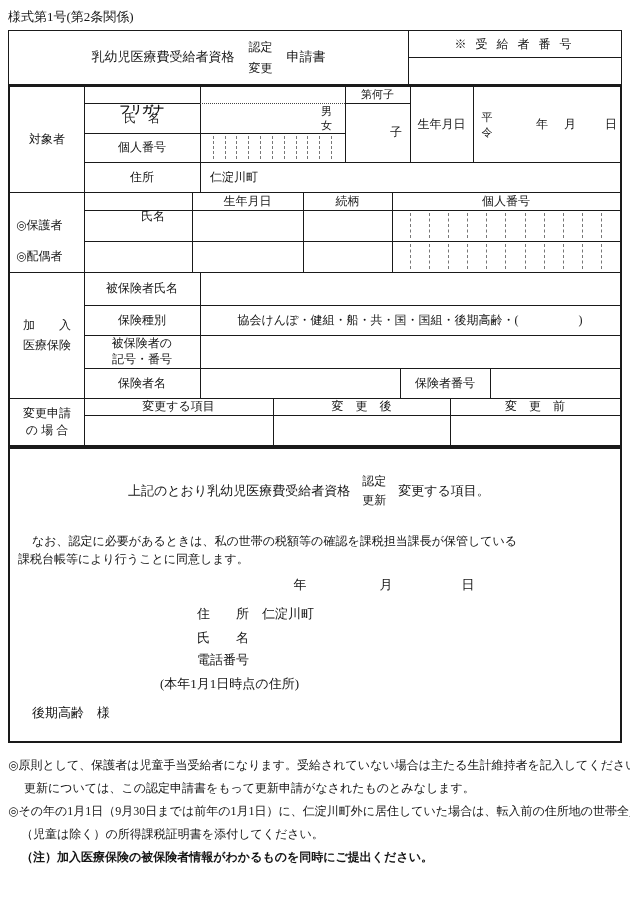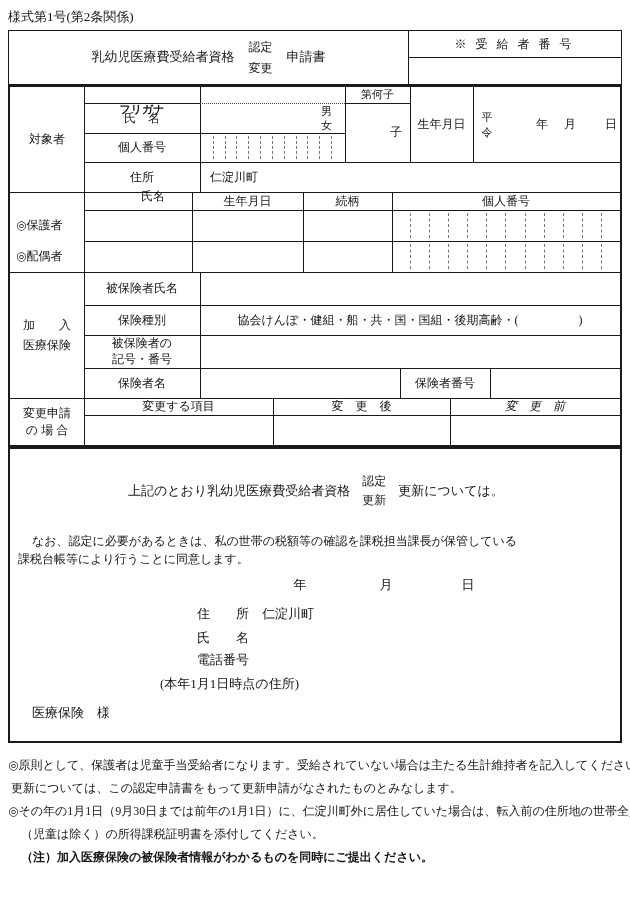--- a/index.html
+++ b/index.html
@@ -116,21 +116,21 @@
         <div></div>
         <div></div>
         <div></div>
         <div></div>
         <div></div>
         <div></div>
         <div></div>
         <div></div>
       </div>
 
-    <div class="c" style="left:74px; top:100px; width:108px; height:18px;padding-left:30px;">氏名</div>
+    <div class="c" style="left:74px; top:120px; width:108px; height:18px;padding-left:30px;">氏名</div>
     <div class="c" style="left:182px; top:105px; width:111px; height:18px;">生年月日</div>
     <div class="c" style="left:293px; top:105px; width:89px; height:18px;">続柄</div>
     <div class="c" style="left:382px; top:105px; width:228px; height:18px;">個人番号</div>
 
     <div class="c left" style="left:0; top:123px; width:74px; height:31px; padding-left:6px;">◎保護者</div>
     <div class="c left" style="left:0; top:154px; width:74px; height:31px; padding-left:6px;">◎配偶者</div>
 
     <div class="field" style="left:74px; top:123px; width:108px; height:31px;"></div>
     <div class="field" style="left:182px; top:123px; width:111px; height:31px;"></div>
     <div class="field" style="left:293px; top:123px; width:89px; height:31px;"></div>
@@ -184,35 +184,35 @@
     <div class="field" style="left:190px; top:281px; width:200px; height:30px;"></div>
     <div class="c" style="left:390px; top:281px; width:90px; height:30px;">保険者番号</div>
     <div class="field" style="left:480px; top:281px; width:130px; height:30px;"></div>
 
     <div class="c" style="left:74px; top:311px; width:189px; height:17px;">変更する項目</div>
     <div class="c stack" style="left:0; top:311px; width:74px; height:47px; line-height:1.4;">
       <span>変更申請</span>
       <span>の 場 合</span>
     </div>
     <div class="c" style="left:263px; top:311px; width:177px; height:17px;">変　更　後</div>
-    <div class="c" style="left:440px; top:311px; width:170px; height:17px;font-style:italic;">変　更　前</div>
+    <div class="c" style="left:440px; top:311px; width:170px; height:17px;">変　更　前</div>
     <div class="field" style="left:74px; top:328px; width:189px; height:30px;"></div>
     <div class="field" style="left:263px; top:328px; width:177px; height:30px;"></div>
     <div class="field" style="left:440px; top:328px; width:170px; height:30px;"></div>
   </div>
 
   <div class="box thick" style="left:8px; top:447px; width:614px; height:296px;">
 
     <div class="c" style="left:118px; top:18px; height:48px; gap:12px; position:absolute;">
       <span class="fs13">上記のとおり乳幼児医療費受給者資格</span>
       <span class="stack" style="font-size:12px; line-height:1.6;">
         <span>認定</span>
         <span>更新</span>
       </span>
-      <span class="fs13">更新については。</span>
+      <span class="fs13">変更する項目。</span>
     </div>
 
     <div class="note-line" style="left:8px; top:102px;">課税台帳等により行うことに同意します。</div>
     <div class="note-line" style="left:22px; top:84px;">なお、認定に必要があるときは、私の世帯の税額等の確認を課税担当課長が保管している</div>
 
     <div class="c fs13" style="left:282px; top:128px; width:16px; height:16px;">年</div>
     <div class="c fs13" style="left:368px; top:128px; width:16px; height:16px;">月</div>
     <div class="c fs13" style="left:450px; top:128px; width:16px; height:16px;">日</div>
     <div class="field" style="left:200px; top:124px; width:260px; height:22px;"></div>
 
@@ -222,22 +222,22 @@
     </div>
     <div class="field" style="left:305px; top:154px; width:280px; height:22px;"></div>
 
     <div class="c fs13 left" style="left:187px; top:180px; height:18px;">氏　　名</div>
     <div class="field" style="left:250px; top:178px; width:280px; height:22px;"></div>
 
     <div class="c fs13 left" style="left:187px; top:202px; height:18px;">電話番号</div>
     <div class="field" style="left:250px; top:200px; width:280px; height:22px;"></div>
 
     <div class="c fs13 left" style="left:150px; top:226px; height:18px;">(本年1月1日時点の住所)</div>
-    <div class="c fs13 left" style="left:22px; top:255px; height:18px;">医療保険　様</div>
+    <div class="c fs13 left" style="left:22px; top:255px; height:18px;">後期高齢　様</div>
   </div>
 
   <div class="note-line" style="left:8px; top:757px;">◎原則として、保護者は児童手当受給者になります。受給されていない場合は主たる生計維持者を記入してください。</div>
-  <div class="note-line" style="left:11px; top:780px;">更新については、この認定申請書をもって更新申請がなされたものとみなします。</div>
+  <div class="note-line" style="left:24px; top:780px;">更新については、この認定申請書をもって更新申請がなされたものとみなします。</div>
   <div class="note-line" style="left:8px; top:803px;">◎その年の1月1日（9月30日までは前年の1月1日）に、仁淀川町外に居住していた場合は、転入前の住所地の世帯全員</div>
   <div class="note-line" style="left:21px; top:826px;">（児童は除く）の所得課税証明書を添付してください。</div>
   <div class="note-line" style="left:21px; top:849px;font-weight:bold;">（注）加入医療保険の被保険者情報がわかるものを同時にご提出ください。</div>
 
 </div>
 
 </body></html>

